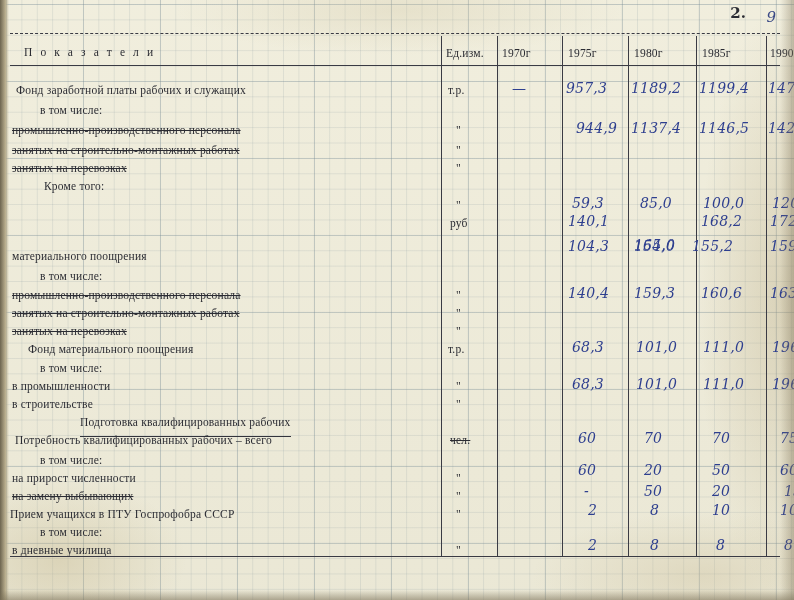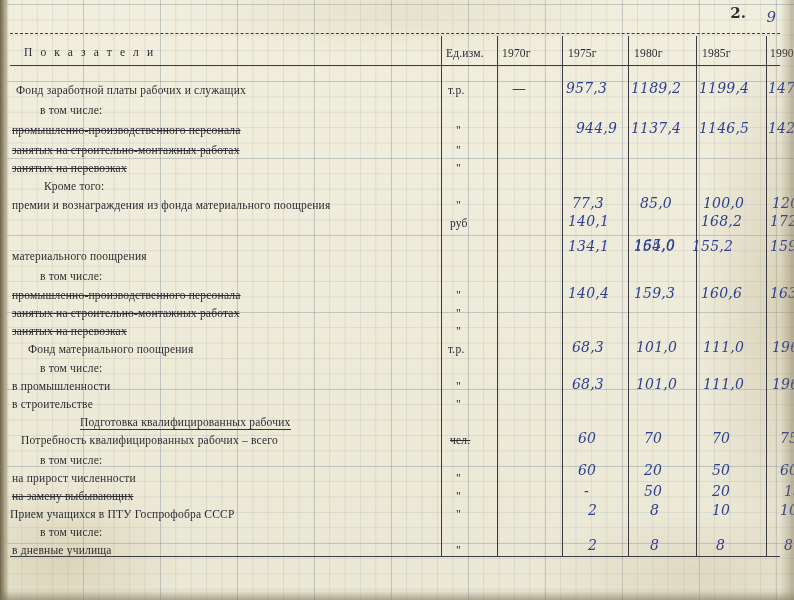--- a/index.html
+++ b/index.html
@@ -86,21 +86,21 @@
     font-size: 11.5px;
     letter-spacing: 0.2px;
     white-space: nowrap;
   }
   .typed.strike {
     text-decoration: line-through;
     text-decoration-thickness: 1px;
   }
   .typed.underline {
     border-bottom: 1px solid #33343c;
-    padding-bottom: 1px;
+    padding-bottom: 8px;
     text-align: right;
   }
   .typed.spaced { letter-spacing: 2.6px; }
 
   .hand {
     position: absolute;
     font-family: "DejaVu Serif", serif;
     font-style: italic;
     color: #2e3f8f;
     font-size: 14px;
@@ -189,36 +189,35 @@
   <div class="hand" style="left:768px; top:120px;">1424,6</div>
 
   <div class="typed strike" style="left:12px; top:144px;">занятых на строительно-монтажных работах</div>
   <div class="typed" style="left:456px; top:144px;">"</div>
 
   <div class="typed strike" style="left:12px; top:162px;">занятых на перевозках</div>
   <div class="typed" style="left:456px; top:162px;">"</div>
 
   <div class="typed" style="left:44px; top:180px;">Кроме того:</div>
 
-  <div class="typed" style="left:12px; top:199px;">премии и вознаграждения из фонда материального поощрения</div>
   <div class="typed" style="left:456px; top:199px;">"</div>
-  <div class="hand" style="left:572px; top:195px;">77,3</div>
+  <div class="hand" style="left:572px; top:195px;">59,3</div>
   <div class="hand" style="left:640px; top:195px;">85,0</div>
   <div class="hand" style="left:703px; top:195px;">100,0</div>
   <div class="hand" style="left:772px; top:195px;">120,0</div>
 
   <div class="typed" style="left:450px; top:217px;">руб</div>
   <div class="hand" style="left:568px; top:213px;">140,1</div>
   <div class="hand" style="left:634px; top:213px;margin-top:24px;">165,0</div>
   <div class="hand" style="left:701px; top:213px;">168,2</div>
   <div class="hand" style="left:770px; top:213px;">172,1</div>
 
 
   <div class="typed" style="left:12px; top:250px;">материального поощрения</div>
-  <div class="hand" style="left:568px; top:238px;">134,1</div>
+  <div class="hand" style="left:568px; top:238px;">104,3</div>
   <div class="hand" style="left:634px; top:238px;">154,0</div>
   <div class="hand" style="left:692px; top:238px;">155,2</div>
   <div class="hand" style="left:770px; top:238px;">159,2</div>
 
   <div class="typed" style="left:40px; top:270px;">в том числе:</div>
 
   <div class="typed strike" style="left:12px; top:289px;">промышленно-производственного персонала</div>
   <div class="typed" style="left:456px; top:289px;">"</div>
   <div class="hand" style="left:568px; top:285px;">140,4</div>
   <div class="hand" style="left:634px; top:285px;">159,3</div>
@@ -245,21 +244,21 @@
   <div class="hand" style="left:572px; top:376px;">68,3</div>
   <div class="hand" style="left:636px; top:376px;">101,0</div>
   <div class="hand" style="left:703px; top:376px;">111,0</div>
   <div class="hand" style="left:772px; top:376px;">196,0</div>
 
   <div class="typed" style="left:12px; top:398px;">в строительстве</div>
   <div class="typed" style="left:456px; top:398px;">"</div>
 
   <div class="typed underline" style="left:80px; top:416px;">Подготовка квалифицированных рабочих</div>
 
-  <div class="typed" style="left:21px; top:434px;">Потребность квалифицированных рабочих – всего</div>
+  <div class="typed" style="left:15px; top:434px;">Потребность квалифицированных рабочих – всего</div>
   <div class="typed strike" style="left:450px; top:434px;">чел.</div>
   <div class="hand" style="left:578px; top:430px;">60</div>
   <div class="hand" style="left:644px; top:430px;">70</div>
   <div class="hand" style="left:712px; top:430px;">70</div>
   <div class="hand" style="left:780px; top:430px;">75</div>
 
   <div class="typed" style="left:40px; top:454px;">в том числе:</div>
 
   <div class="typed" style="left:12px; top:472px;">на прирост численности</div>
   <div class="typed" style="left:456px; top:472px;">"</div>

